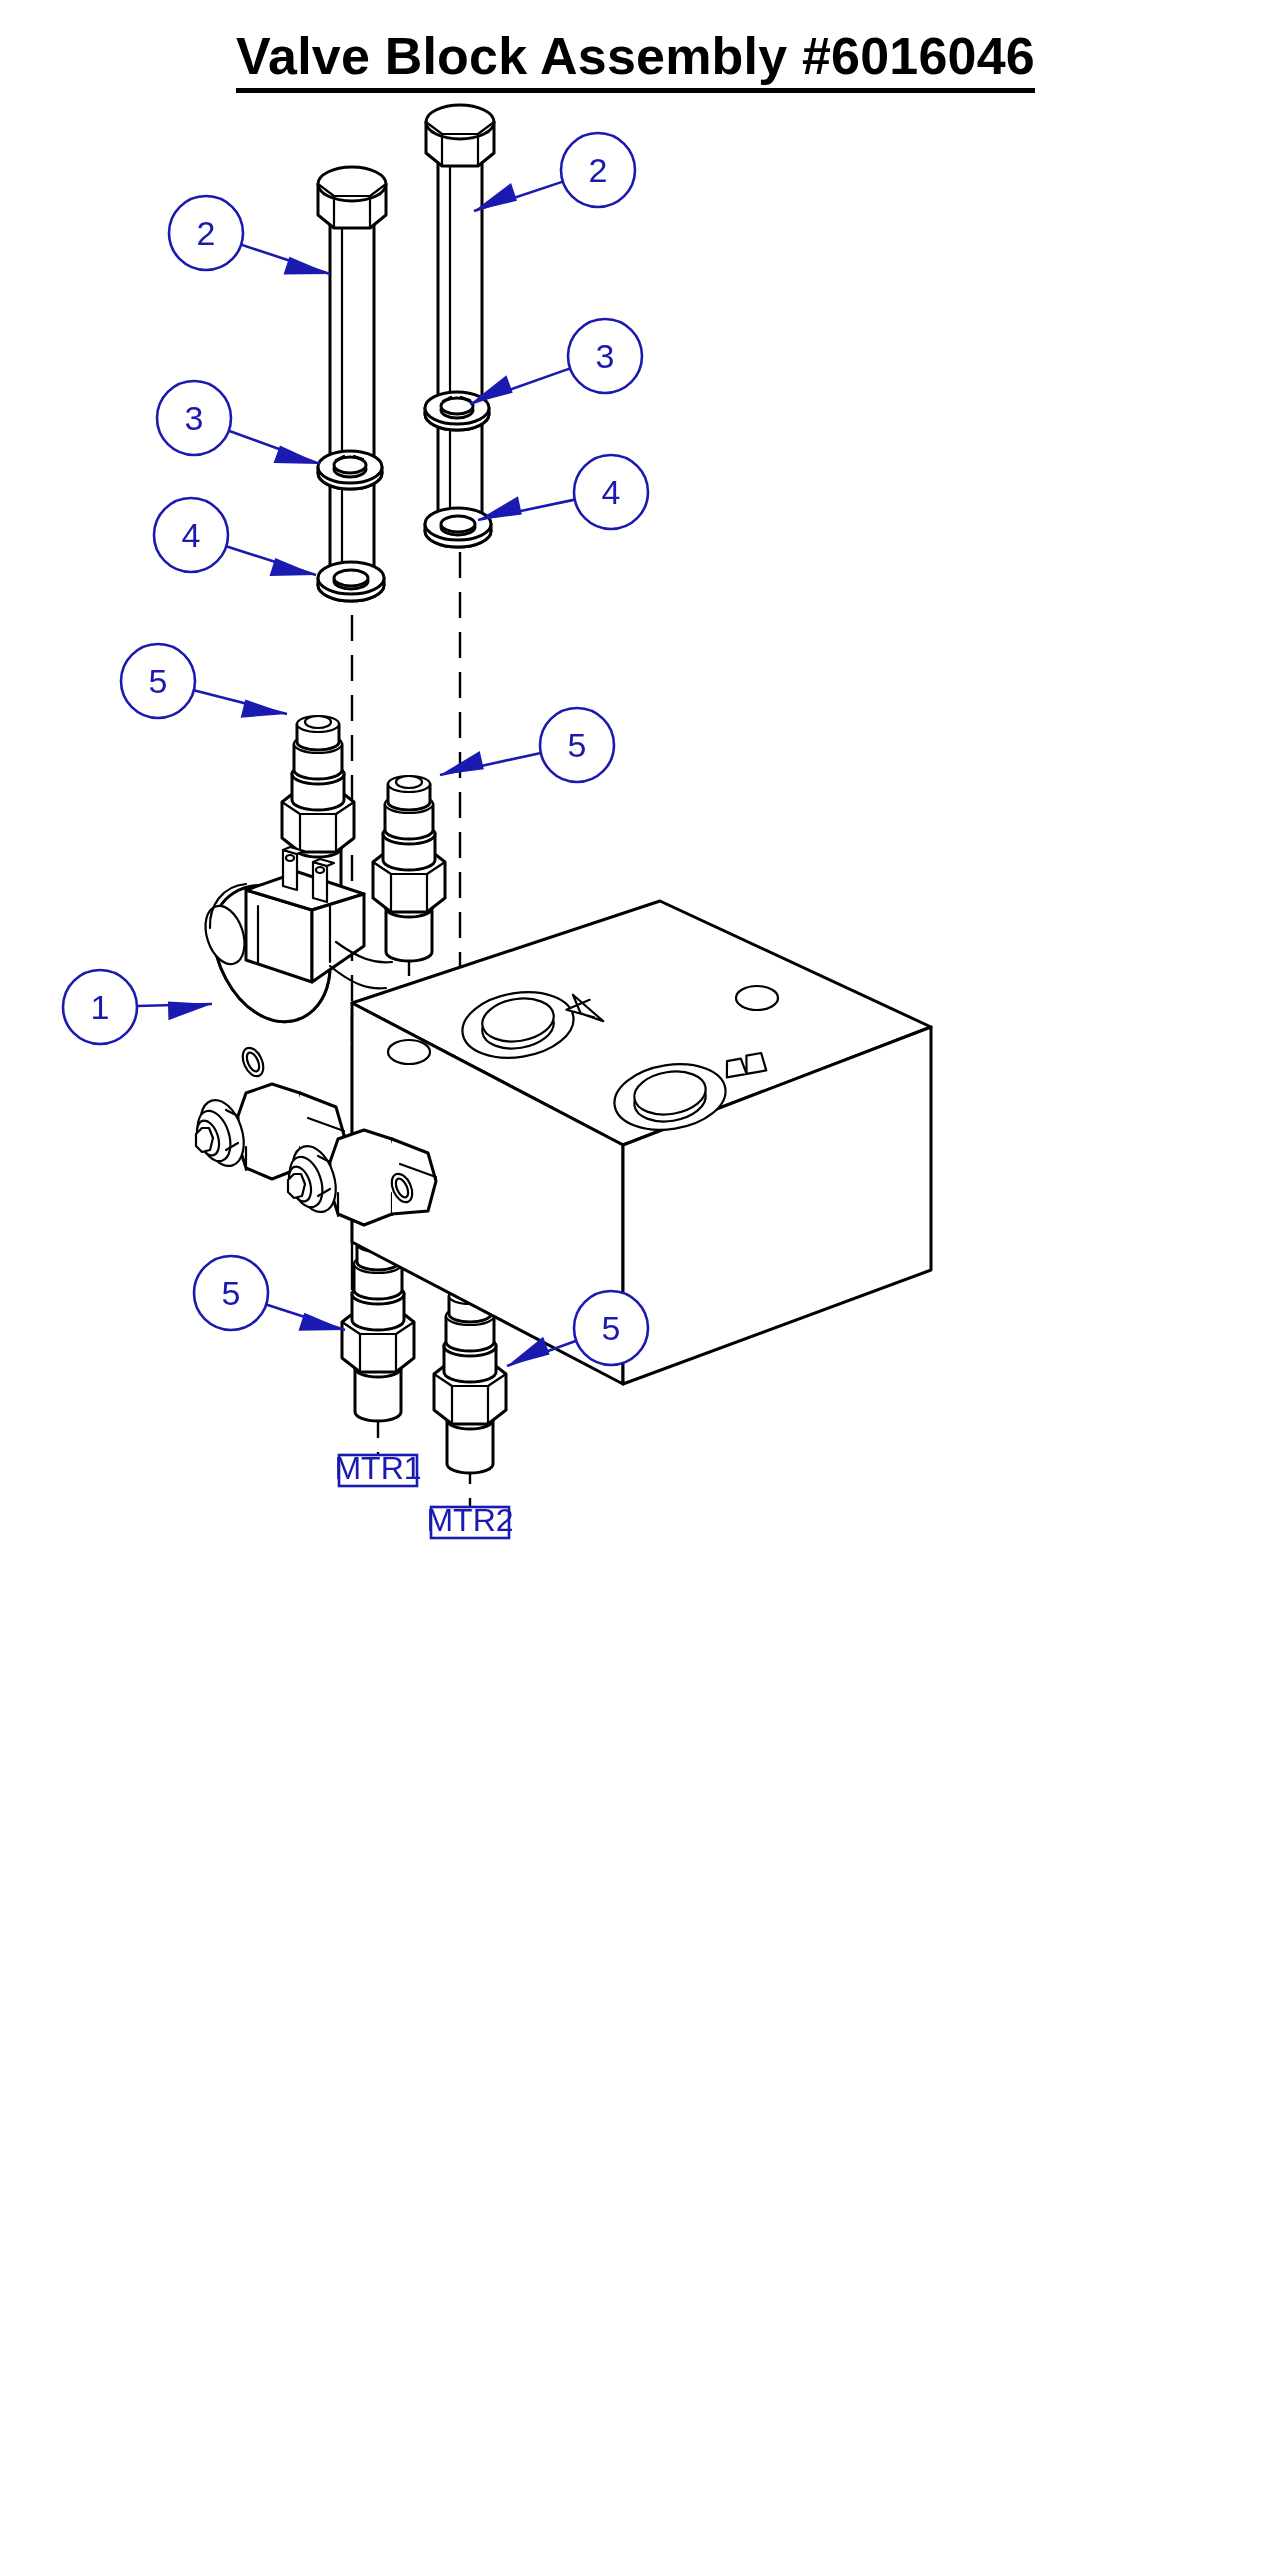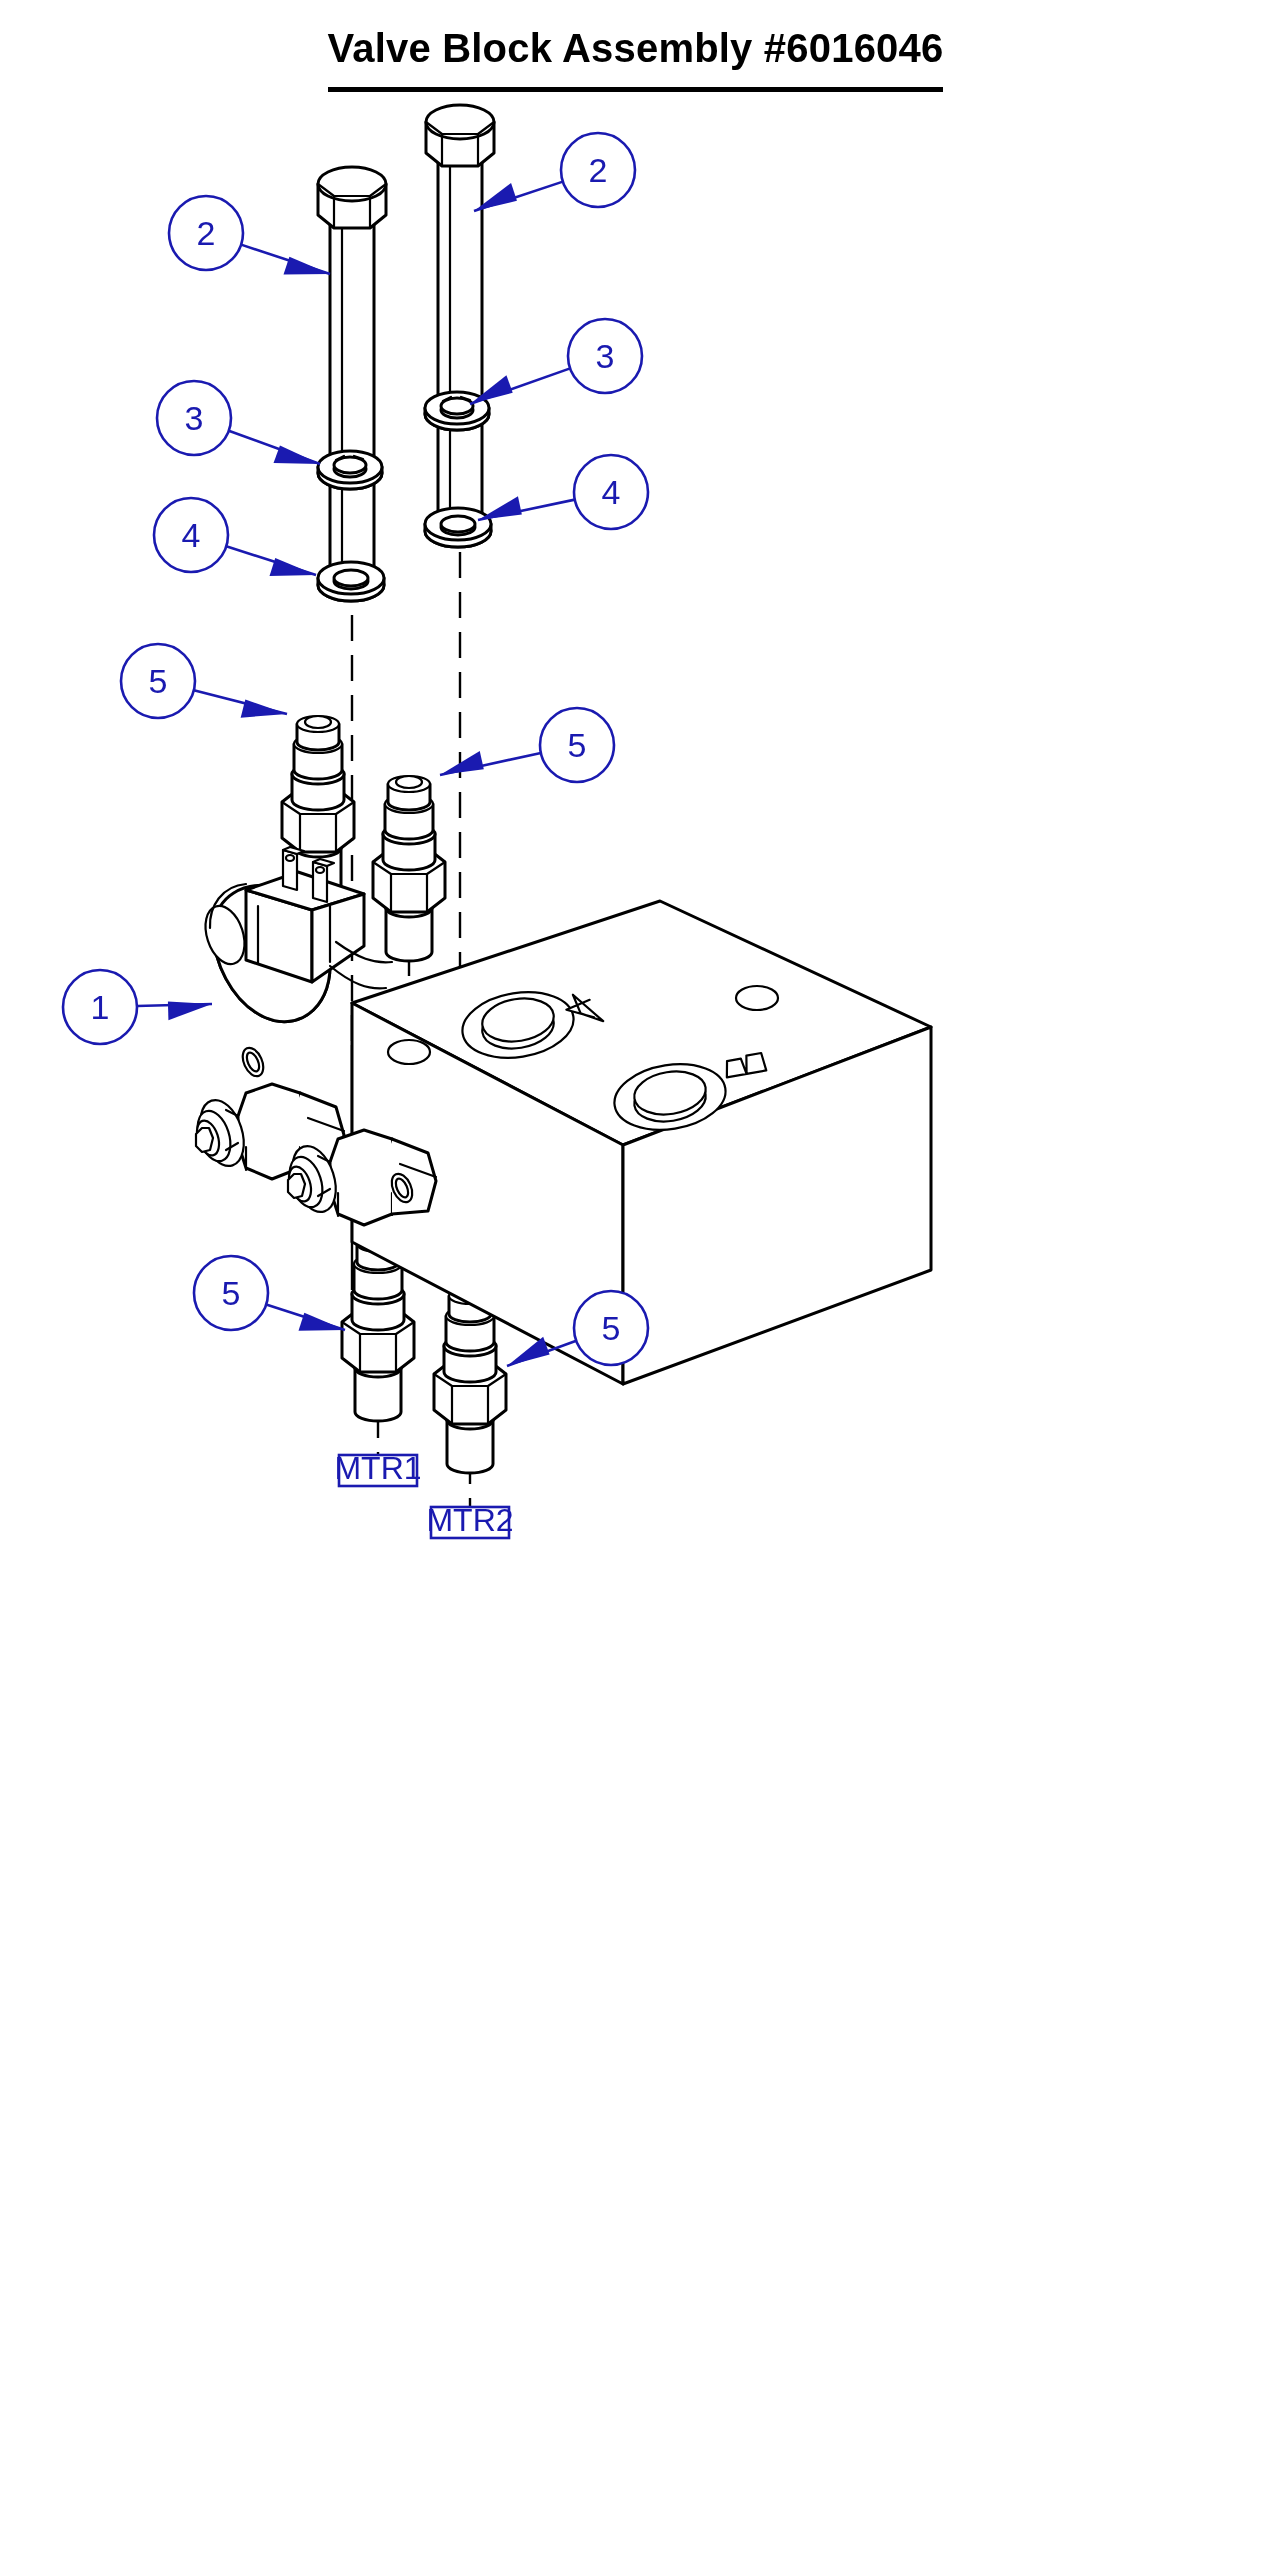--- a/index.html
+++ b/index.html
@@ -7,24 +7,24 @@
   body{
     font-family:"Liberation Sans", sans-serif;
     width:1271px;height:2549px;overflow:hidden;position:relative;
   }
   #sheet{position:relative;width:1271px;height:2549px;background:#fff;}
   #title-block{
     position:absolute;left:0;top:26px;width:1271px;text-align:center;
   }
   #title-text{
     display:inline-block;
-    font-size:40px;font-weight:bold;color:#000;
+    font-size:52px;font-weight:bold;color:#000;
     letter-spacing:0.2px;
     border-bottom:5px solid #000;
-    padding-bottom:16px;
+    padding-bottom:2px;
     font-family:"Liberation Sans", sans-serif;
   }
   #drawing{position:absolute;left:0;top:0;width:1271px;height:2549px;}
   .callout-num{
     font-family:"Liberation Sans", sans-serif;
     font-size:34px; fill:#1a1ab0; font-weight:normal;
   }
   .port-tag-text{
     font-family:"Liberation Sans", sans-serif;
     font-size:32px; fill:#1a1ab0;

